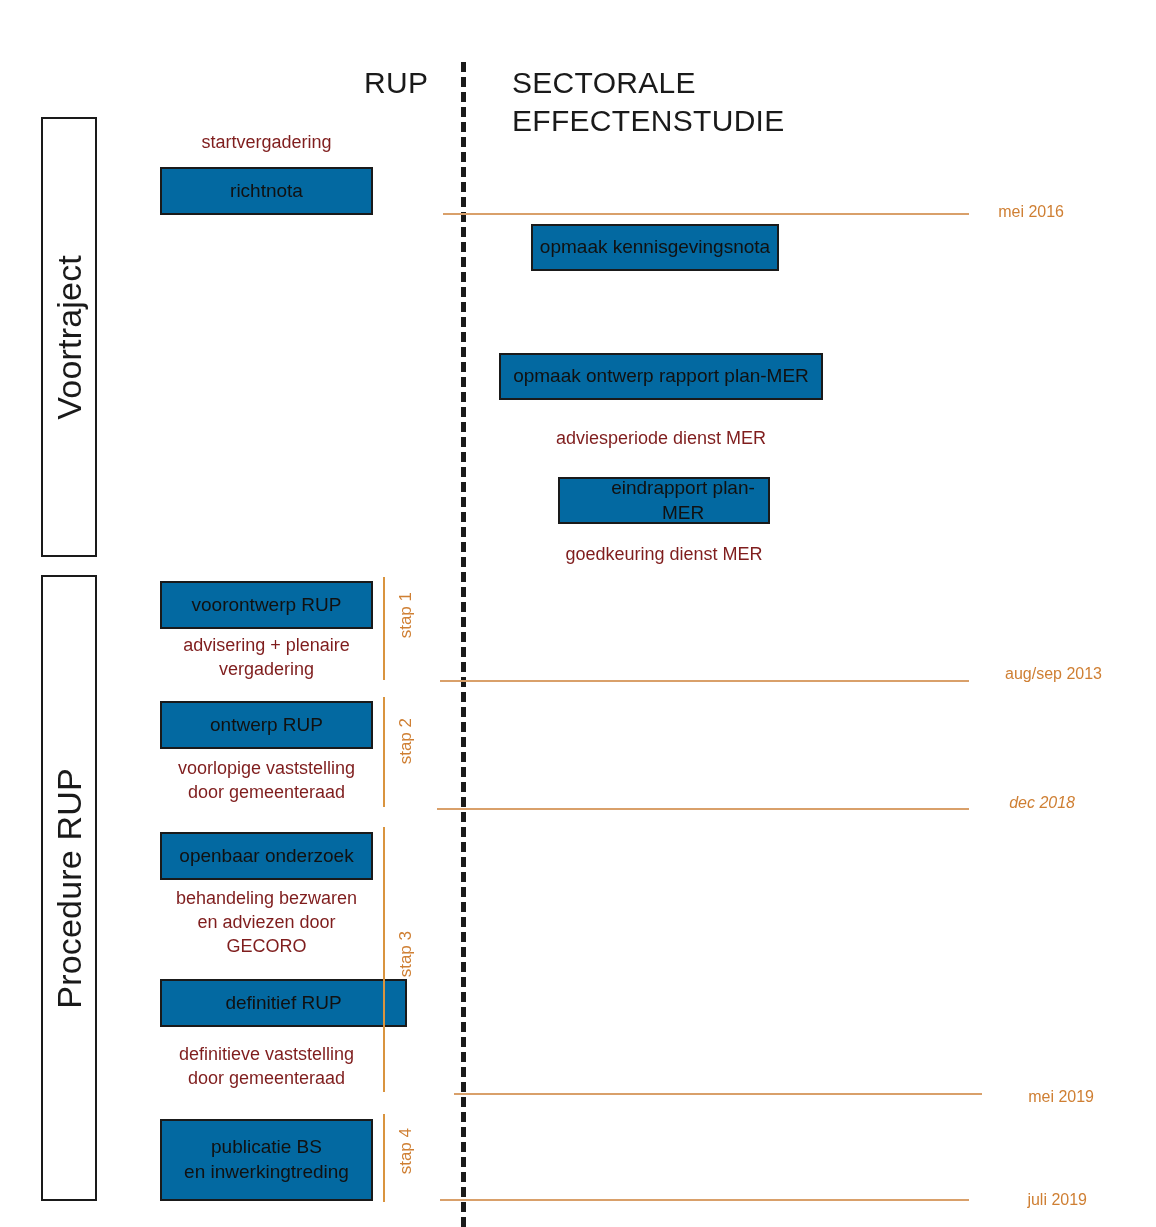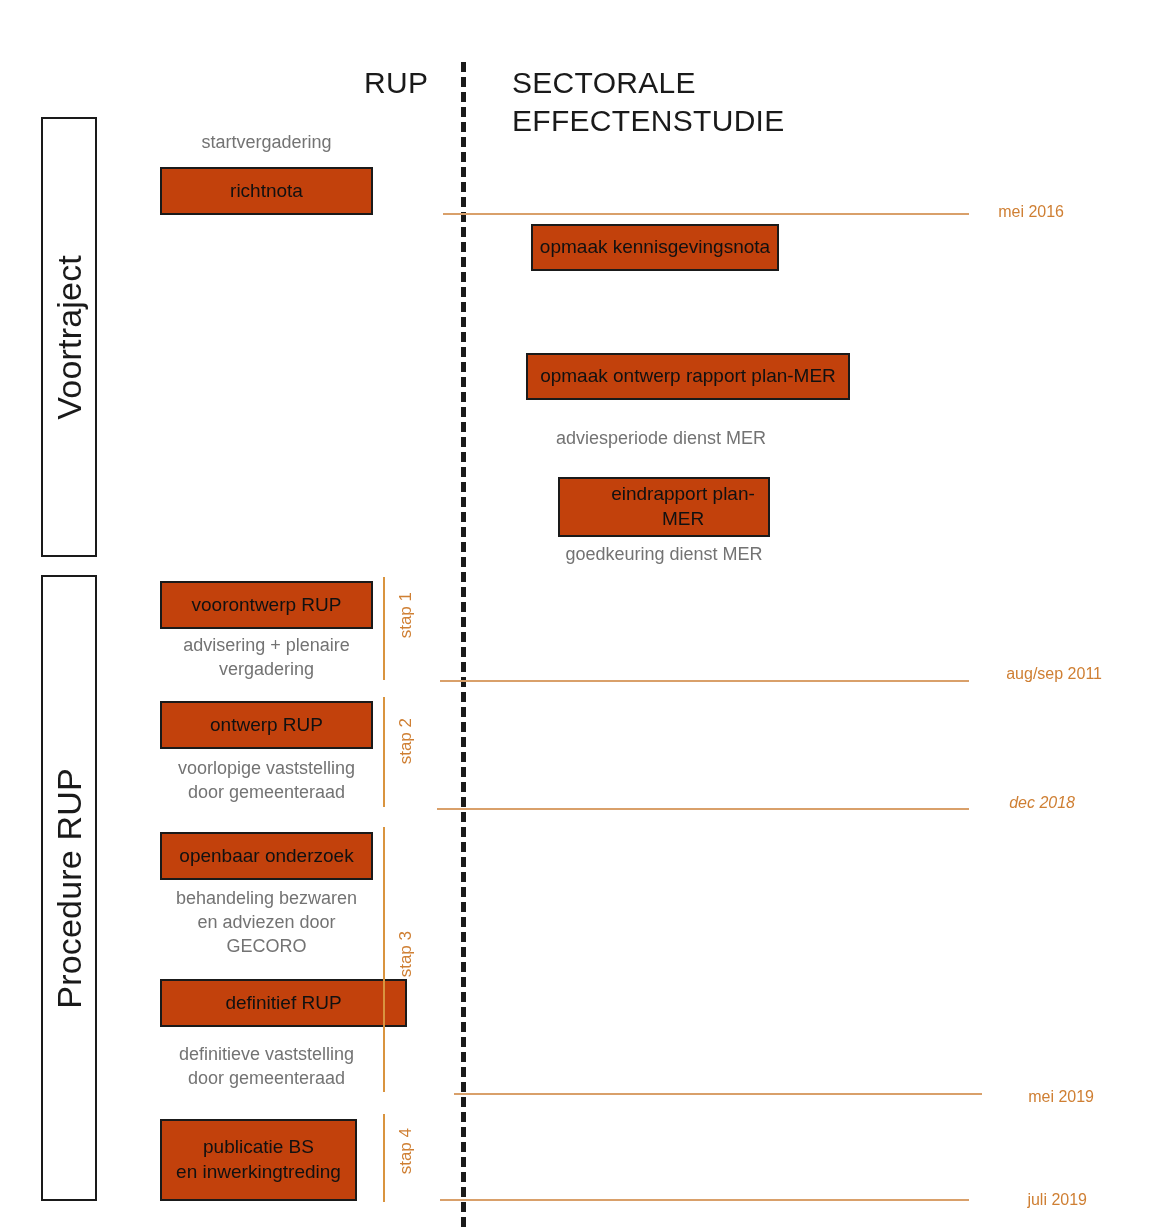--- a/index.html
+++ b/index.html
@@ -44,37 +44,37 @@
     color: #1a1a1a;
     line-height: 1.28;
     letter-spacing: 0.3px;
   }
   .col-head.right-col { white-space: pre-line; }
 
   
   .proc-box {
     position: absolute;
     border: 2px solid #1a1a1a;
-    background: #c2410c;
+    background: #0369a1;
     box-sizing: border-box;
     display: flex;
     align-items: center;
     justify-content: center;
     text-align: center;
     font-size: 19px;
     color: #111111;
     line-height: 1.3;
     white-space: pre-line;
   }
 
   
   .caption {
     position: absolute;
     font-size: 18px;
-    color: #737373;
+    color: #7f1d1d;
     text-align: center;
     line-height: 1.32;
     white-space: pre-line;
   }
 
   
   .dashed-sep {
     position: absolute;
     width: 0;
     border-left: 5px dashed #1a1a1a;
@@ -147,39 +147,39 @@
   <div class="proc-box" style="left:160px; top:167px; width:213px; height:48px;">richtnota</div>
 
   <div class="proc-box" style="left:160px; top:581px; width:213px; height:48px;">voorontwerp RUP</div>
 
   <div class="proc-box" style="left:160px; top:701px; width:213px; height:48px;text-align:center;">ontwerp RUP</div>
 
   <div class="proc-box" style="left:160px; top:832px; width:213px; height:48px;">openbaar onderzoek</div>
 
   <div class="proc-box" style="left:160px; top:979px; width:247px; height:48px;">definitief RUP</div>
 
-  <div class="proc-box" style="left:160px; top:1119px; width:197px; height:82px;">publicatie BS
+  <div class="proc-box" style="left:160px; top:1119px; width:213px; height:82px;">publicatie BS
 en inwerkingtreding</div>
 
   <div class="proc-box" style="left:531px; top:224px; width:248px; height:47px;">opmaak kennisgevingsnota</div>
 
-  <div class="proc-box" style="left:526px; top:353px; width:324px; height:47px;">opmaak ontwerp rapport plan-MER</div>
-
-  <div class="proc-box" style="left:558px; top:477px; width:212px; height:60px;padding-left:38px;">eindrapport plan-MER</div>
+  <div class="proc-box" style="left:499px; top:353px; width:324px; height:47px;">opmaak ontwerp rapport plan-MER</div>
+
+  <div class="proc-box" style="left:558px; top:477px; width:212px; height:47px;padding-left:38px;">eindrapport plan-MER</div>
 
 
   <div class="caption" style="left:499px; top:427px; width:324px;">adviesperiode dienst MER</div>
 
   <div class="caption" style="left:540px; top:543px; width:248px;">goedkeuring dienst MER</div>
 
   <div class="timeline-rule" style="left:443px; top:213px; width:526px;"></div>
   <div class="date-label" style="left:889px; top:203px; width:175px;">mei 2016</div>
 
   <div class="timeline-rule" style="left:440px; top:680px; width:529px;"></div>
-  <div class="date-label" style="left:889px; top:665px; width:213px;">aug/sep 2011</div>
+  <div class="date-label" style="left:889px; top:665px; width:213px;">aug/sep 2013</div>
 
   <div class="timeline-rule" style="left:437px; top:808px; width:532px;"></div>
   <div class="date-label" style="left:889px; top:794px; width:186px;font-style:italic;">dec 2018</div>
 
   <div class="timeline-rule" style="left:454px; top:1093px; width:528px;"></div>
   <div class="date-label" style="left:889px; top:1088px; width:205px;">mei 2019</div>
 
   <div class="timeline-rule" style="left:440px; top:1199px; width:529px;"></div>
   <div class="date-label" style="left:889px; top:1191px; width:198px;">juli 2019</div>
 

